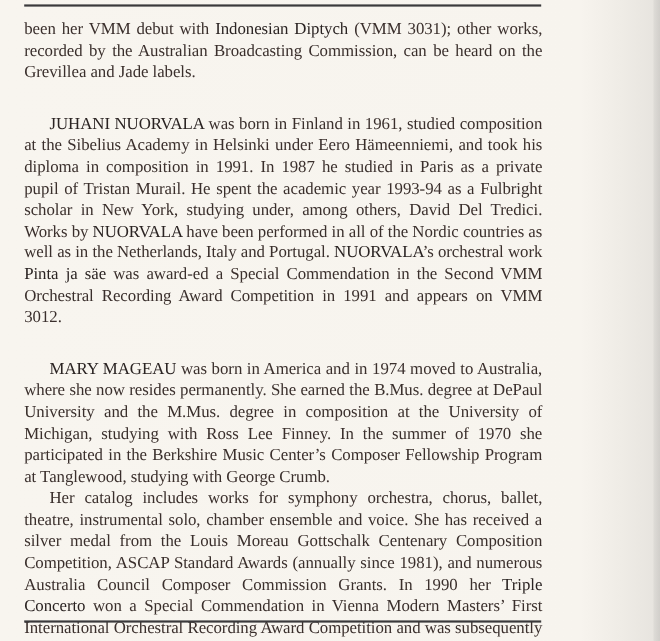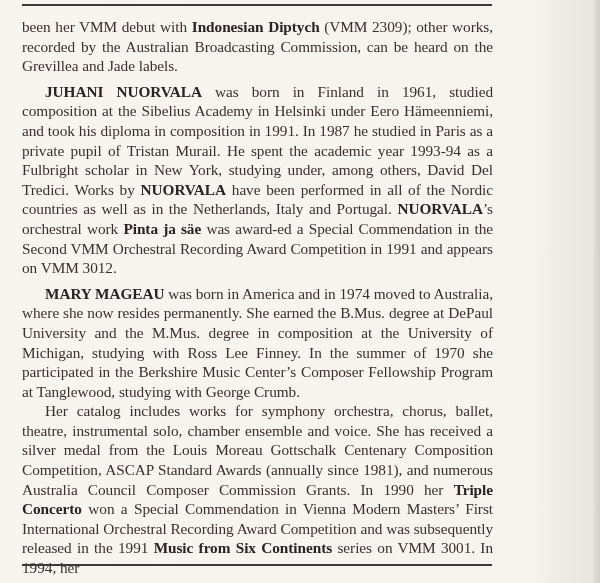--- a/index.html
+++ b/index.html
@@ -37,45 +37,45 @@
       font-size: 15.3px;
       line-height: 19.6px;
       color: #3a2f2c;
       text-align: justify;
       letter-spacing: -0.05px;
     }
     .content p {
       margin: 0;
     }
     .content p.gap {
-      margin-top: 6px;
+      margin-top: 27px;
     }
     .content p.indent {
       text-indent: 23px;
     }
     b {
-      font-weight: bold;
+      font-weight: normal;
       color: #2a2322;
     }
     .edge {
       position: absolute;
       right: 0; top: 0;
       width: 6px; height: 583px;
       background: linear-gradient(to right, rgba(210,208,204,0.4), rgba(200,198,194,0.7));
     }
   </style>
 </head>
 <body>
 
 <div class="page">
   <div class="rule top"></div>
 
   <div class="content">
     <p>
-      <span>been her VMM debut with </span><b>Indonesian Diptych</b><span> (VMM 2309); other works, recorded by the Australian Broadcasting Commission, can be heard on the Grevillea and Jade labels.</span>
+      <span>been her VMM debut with </span><b>Indonesian Diptych</b><span> (VMM 3031); other works, recorded by the Australian Broadcasting Commission, can be heard on the Grevillea and Jade labels.</span>
     </p>
 
     <p class="gap indent">
       <b>JUHANI NUORVALA</b><span> was born in Finland in 1961, studied composition at the Sibelius Academy in Helsinki under Eero Hämeenniemi, and took his diploma in composition in 1991. In 1987 he studied in Paris as a private pupil of Tristan Murail. He spent the academic year 1993-94 as a Fulbright scholar in New York, studying under, among others, David Del Tredici. Works by </span><b>NUORVALA</b><span> have been performed in all of the Nordic countries as well as in the Netherlands, Italy and Portugal. </span><b>NUORVALA</b><span>’s orchestral work </span><b>Pinta ja säe</b><span> was award-ed a Special Commendation in the Second VMM Orchestral Recording Award Competition in 1991 and appears on VMM 3012.</span>
     </p>
 
     <p class="gap indent">
       <b>MARY MAGEAU</b><span> was born in America and in 1974 moved to Australia, where she now resides permanently. She earned the B.Mus. degree at DePaul University and the M.Mus. degree in composition at the University of Michigan, studying with Ross Lee Finney. In the summer of 1970 she participated in the Berkshire Music Center’s Composer Fellowship Program at Tanglewood, studying with George Crumb.</span>
     </p>
 

